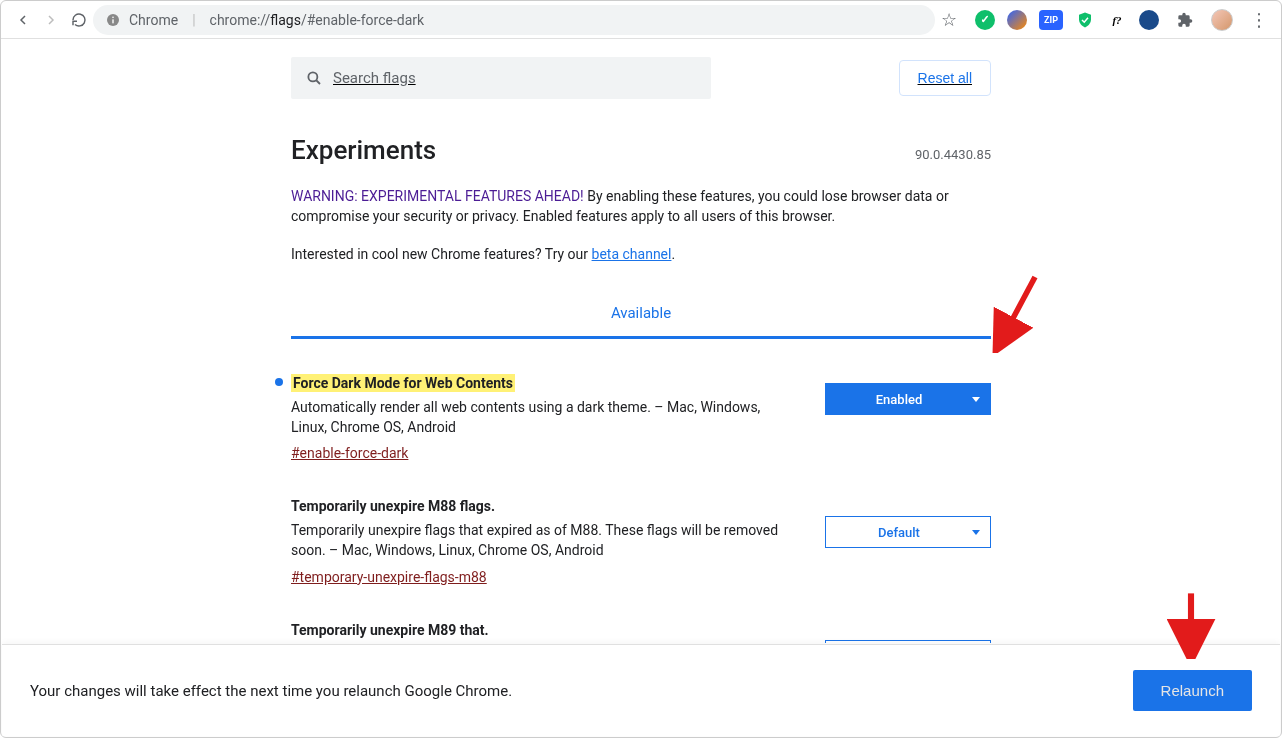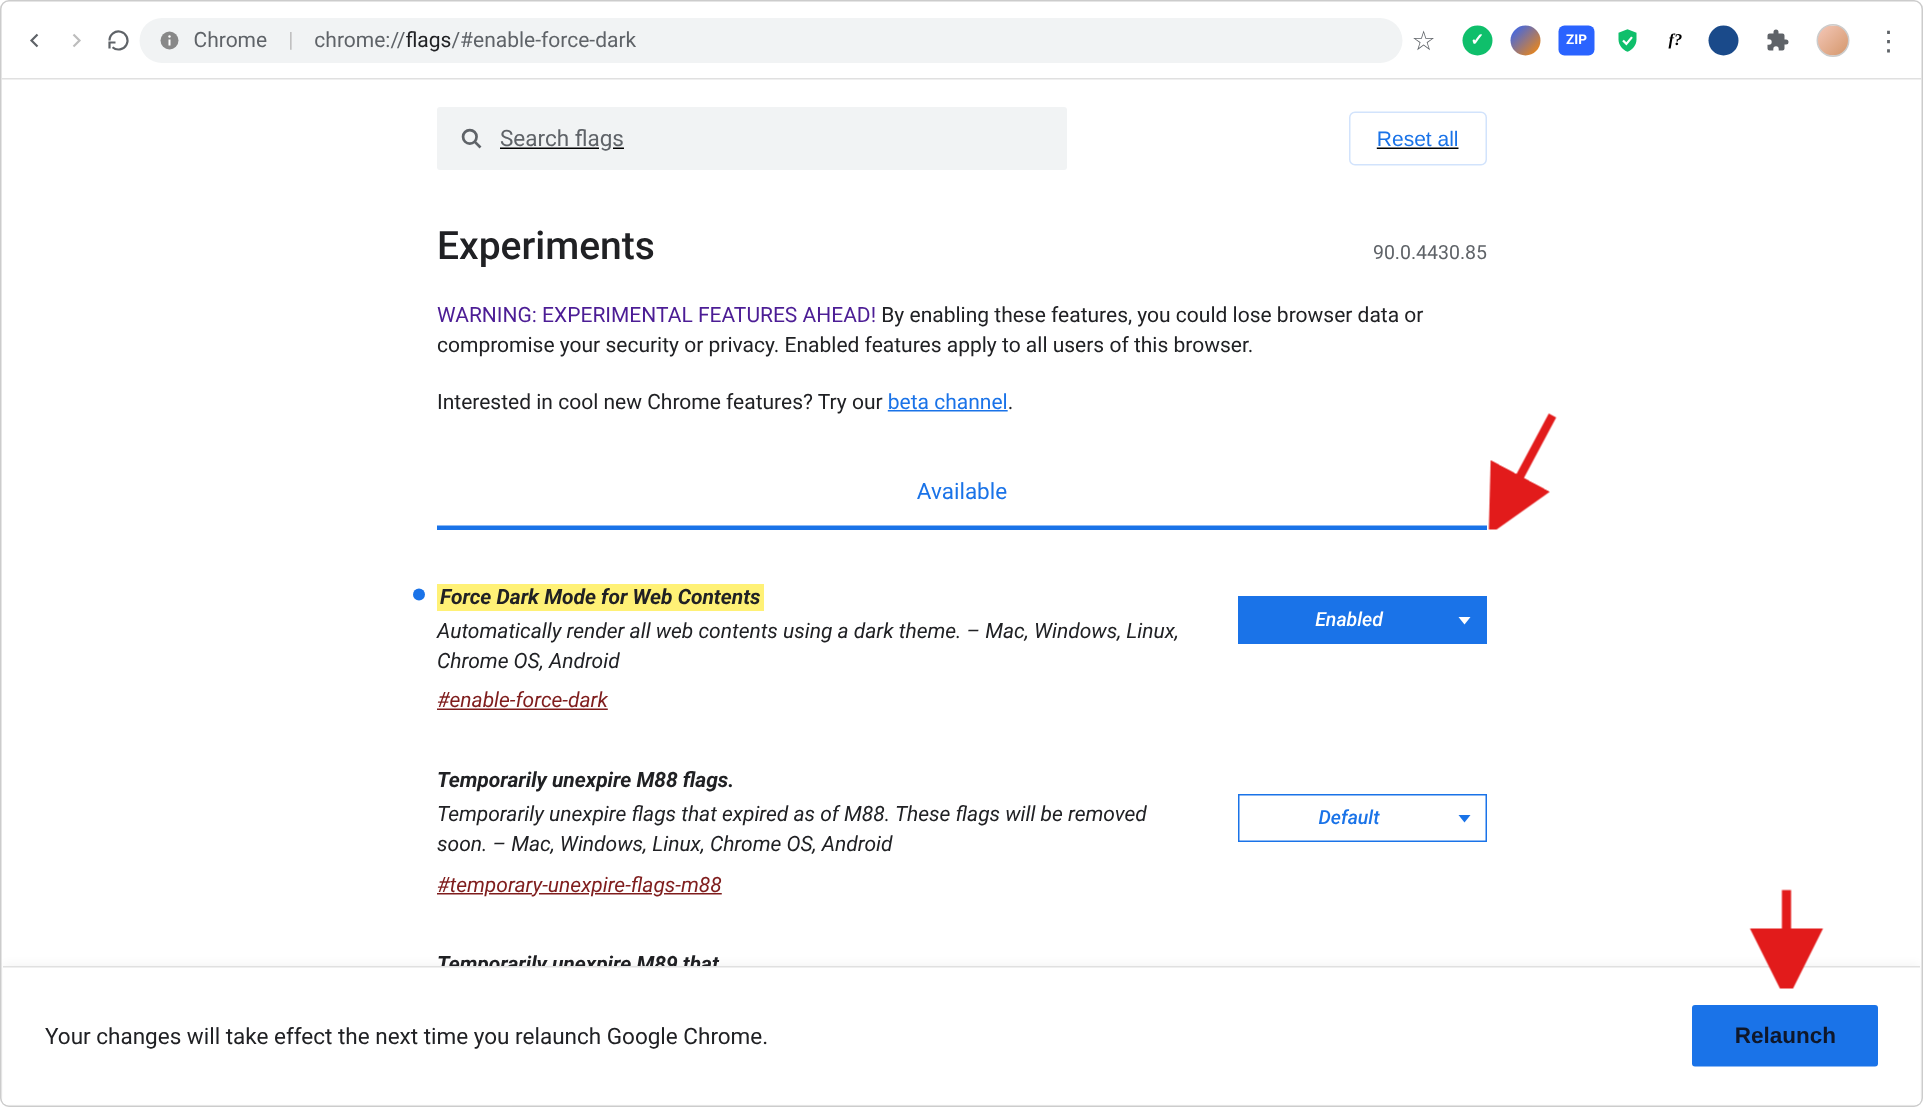--- a/index.html
+++ b/index.html
@@ -7,21 +7,21 @@
     font-family: -apple-system, BlinkMacSystemFont, "Segoe UI", Roboto, Arial, sans-serif;
     background: #fff;
     width: 1282px;
     height: 738px;
     overflow: hidden;
     position: relative;
     border: 1px solid #ccc;
     border-radius: 6px;
   }
   .toolbar {
-    height: 52px;
+    height: 38px;
     display: flex;
     align-items: center;
     padding: 0 8px;
     gap: 0;
     border-bottom: 1px solid #e0e0e0;
   }
   .nav-btn {
     width: 28px; height: 28px;
     display: flex; align-items: center; justify-content: center;
     color: #5f6368; border-radius: 50%; cursor: pointer;
@@ -102,21 +102,21 @@
   .link { color: #1a73e8; text-decoration: underline; cursor: pointer; }
   .tabs {
     display: flex; margin-top: 28px; border-bottom: 1px solid #dadce0;
   }
   .tab {
     flex: 1; text-align: center; padding: 14px 0;
     font-size: 15px; color: #5f6368; cursor: pointer;
   }
   .tab.active { color: #1a73e8; border-bottom: 3px solid #1a73e8; margin-bottom: -1px; }
   .flag {
-    display: flex; gap: 34px; margin-top: 34px; align-items: flex-start; font-style: italic;
+    display: flex; gap: 34px; margin-top: 34px; align-items: flex-start;
   }
   .flag-left { flex: 1; position: relative; }
   .flag-title {
     font-size: 14px; font-weight: 700; color: #202124;
     display: inline;
   }
   .flag-title.highlight { background: #fff176; padding: 1px 2px; }
   .blue-dot {
     width: 8px; height: 8px; border-radius: 50%; background: #1a73e8;
     position: absolute; left: -16px; top: 5px;
@@ -145,22 +145,22 @@
     height: 92px;
     border-top: 1px solid #e0e0e0;
     background: #fff;
     display: flex; align-items: center;
     padding: 0 28px;
     box-shadow: 0 -2px 6px rgba(0,0,0,0.04);
   }
   .bottom-text { font-size: 15px; color:#202124; }
   .relaunch-btn {
     margin-left: auto;
-    background: #1a73e8; color: #0f172a;
-    font-size: 15px; font-weight: 700;
+    background: #1a73e8; color: #e5e5e5;
+    font-size: 15px; font-weight: 400;
     border: none; padding: 12px 28px;
     cursor: pointer; border-radius: 2px;
   }
   .arrow {
     position: absolute;
     width: 60px; height: 80px;
     pointer-events: none;
   }
   .arrow svg { width: 100%; height: 100%; }
   .pipe { color:#bdbdbd; margin: 0 6px; }

